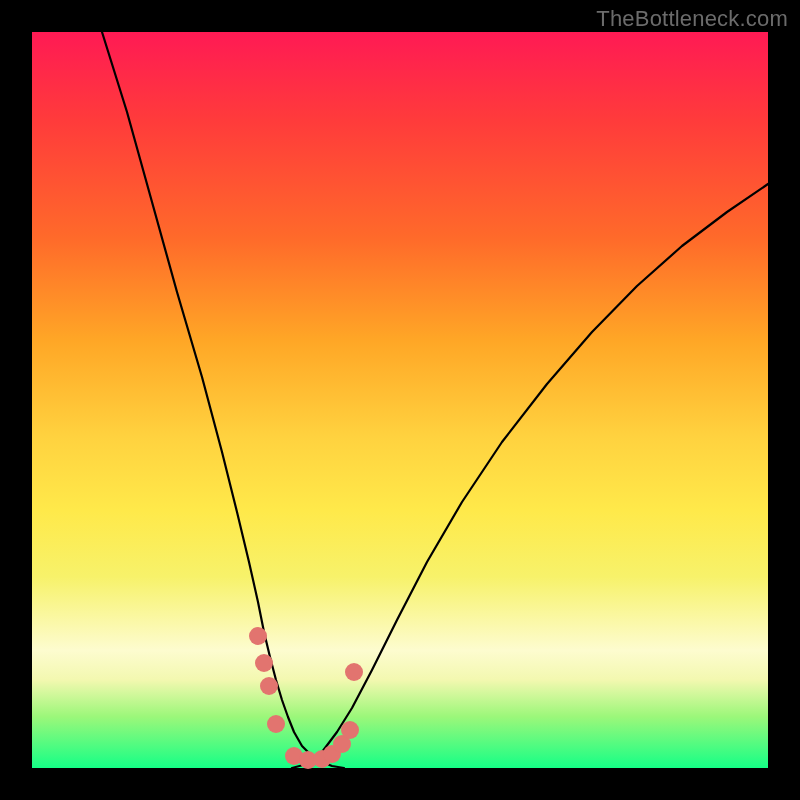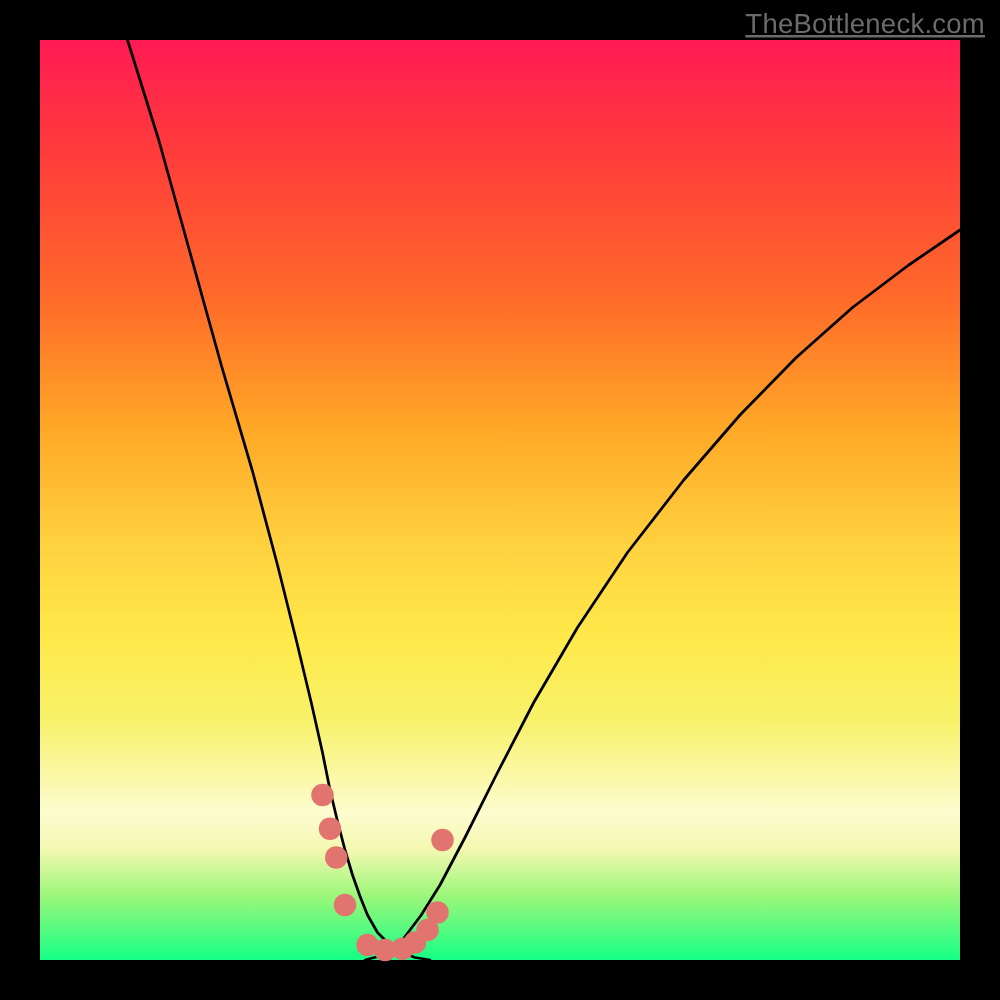--- a/index.html
+++ b/index.html
@@ -47,21 +47,20 @@
     overflow: visible;
   }
   .watermark {
     position: absolute;
     top: 6px;
     right: 12px;
     color: #6b6b6b;
     font-size: 22px;
     letter-spacing: 0.2px;
     font-weight: 400;
-    text-decoration: underline;
   }
 </style>
 </head>
 <body>
 
 <div class="stage">
   <div class="watermark">TheBottleneck.com</div>
   <div class="plot-area">
     <svg class="curves" viewBox="0 0 736 736">
       <g id="paths">

